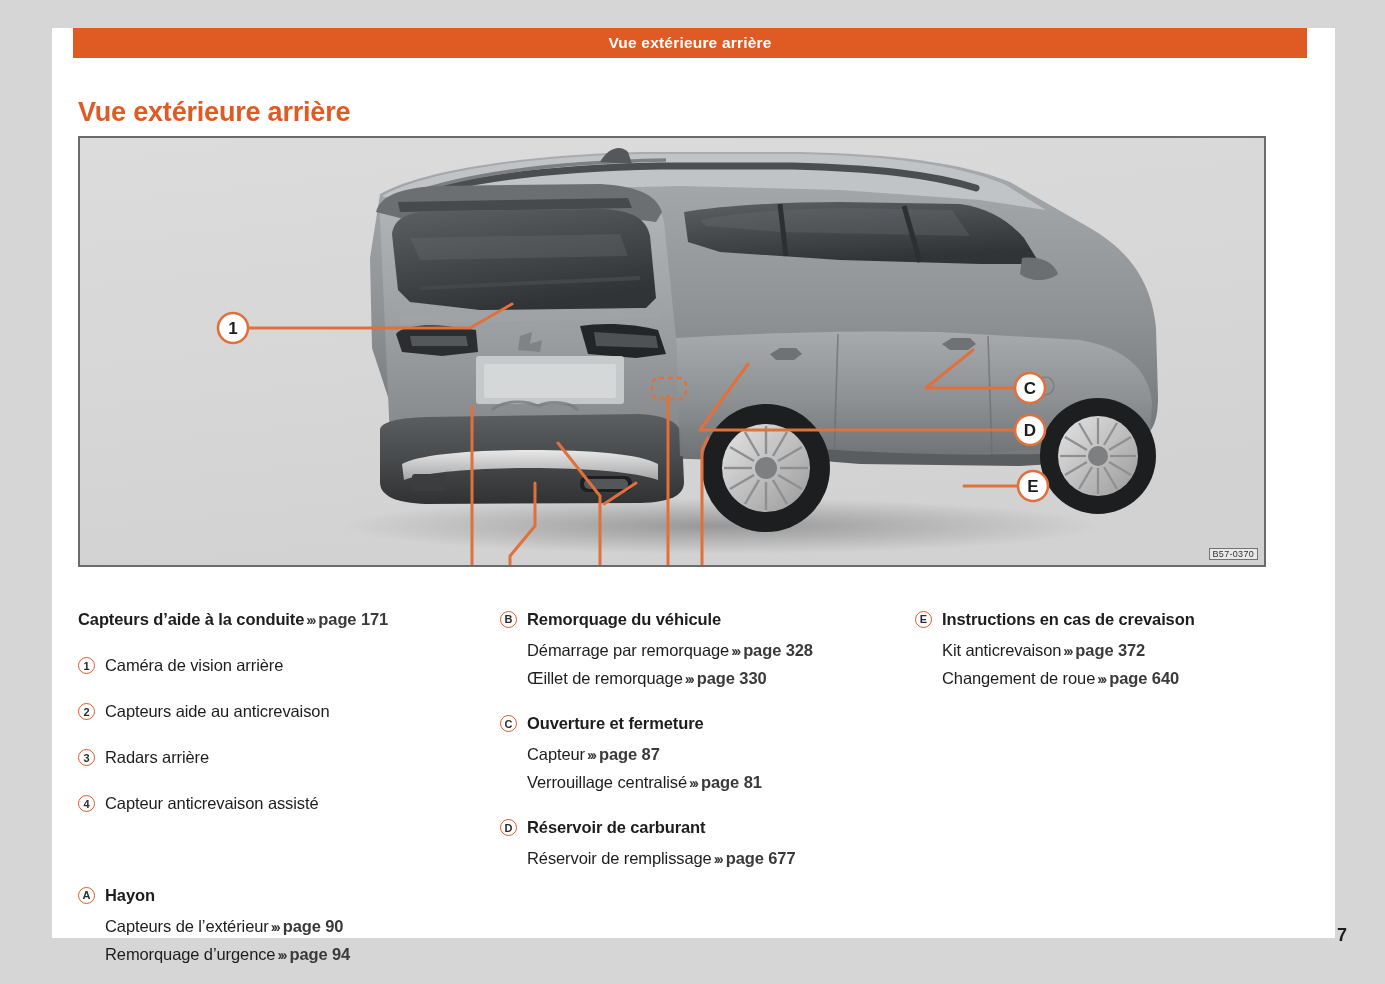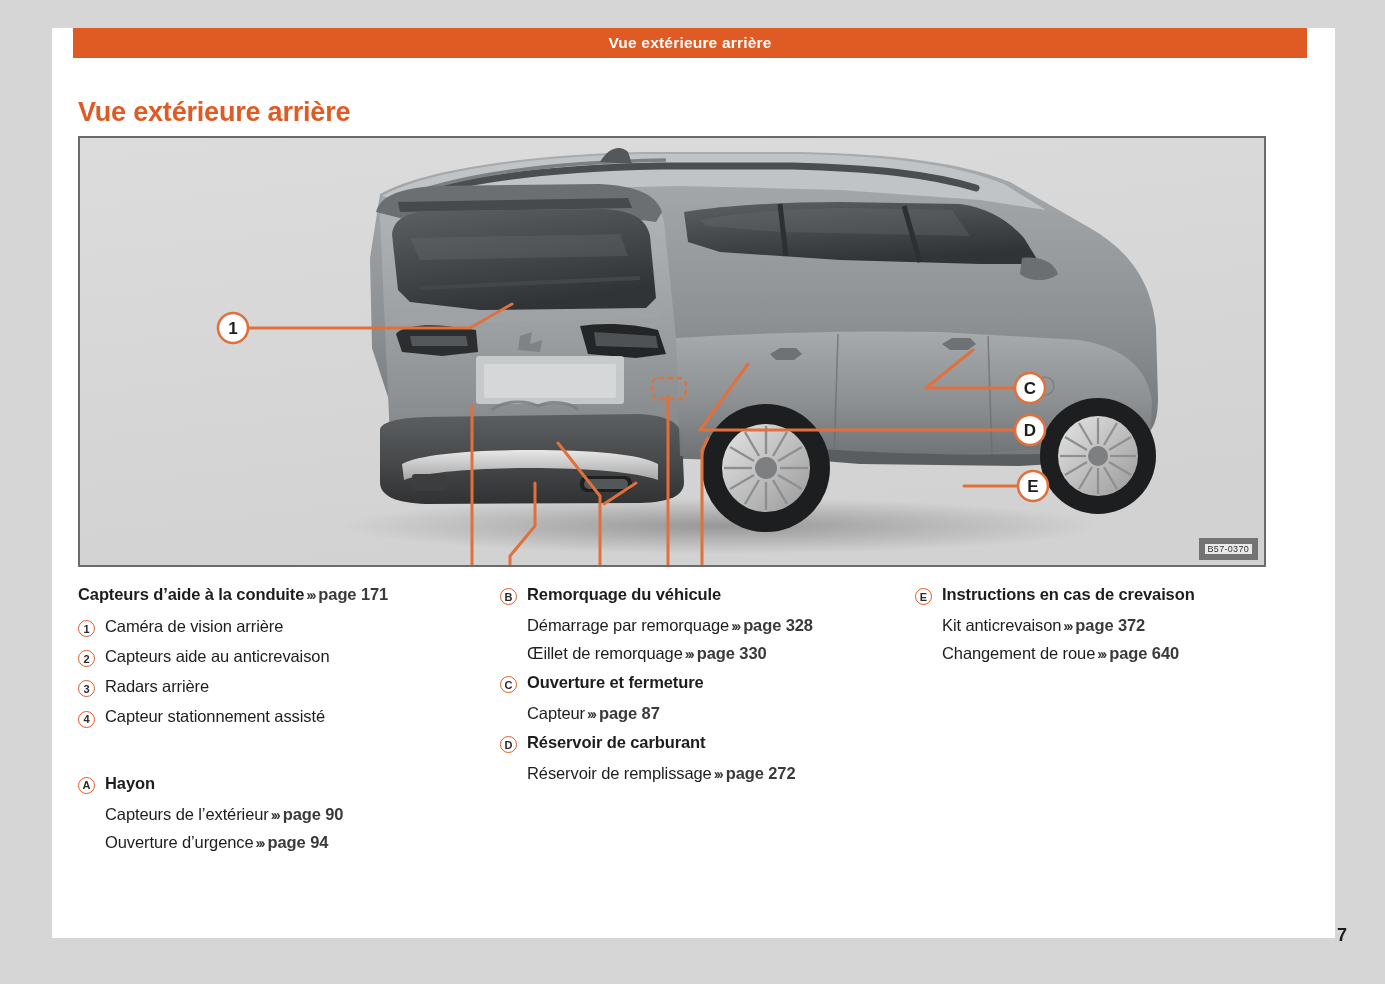--- a/index.html
+++ b/index.html
@@ -33,31 +33,31 @@
   #figure-frame{
     position:absolute;left:78px;top:136px;width:1188px;height:431px;
     border:2px solid #6b6b6b;
     background:#d9d9d9;
     box-sizing:border-box;
     overflow:hidden;
   }
   #figure-svg{position:absolute;left:0;top:0;width:100%;height:100%;display:block;}
   #figure-code{
     position:absolute;right:6px;bottom:5px;
-    background:#e9e9e9;border:6px solid #737373;
+    background:#e9e9e9;border:1px solid #737373;
     font-size:9px;color:#333;padding:0 3px;letter-spacing:.3px;
     font-family:"Liberation Sans", sans-serif;
   }
   
   .legend-col{position:absolute;top:584px;}
   #legend-col-1{left:78px;width:410px;}
   #legend-col-2{left:500px;width:400px;}
   #legend-col-3{left:915px;width:400px;}
 
-  .legend-row{display:flex;align-items:flex-end;margin-bottom:9px;line-height:1.28;}
+  .legend-row{display:flex;align-items:flex-start;margin-bottom:9px;line-height:1.28;margin-top:25px;}
   .legend-row.head{margin-bottom:11px;}
   .marker{
     flex:0 0 auto;width:17px;height:17px;border-radius:50%;
     border:1.4px solid #e05a23;color:#2b2b2b;
     font-size:11px;font-weight:bold;
     display:flex;align-items:center;justify-content:center;
     margin-right:10px;margin-top:2px;box-sizing:border-box;
   }
   .legend-text{font-size:16.5px;color:#1d1d1d;letter-spacing:-.1px;}
   .legend-text.bold{font-weight:bold;}
@@ -319,34 +319,34 @@
   <div class="legend-row">
     <span class="marker">2</span>
     <span class="legend-text">Capteurs aide au anticrevaison</span>
   </div>
   <div class="legend-row">
     <span class="marker">3</span>
     <span class="legend-text">Radars arrière</span>
   </div>
   <div class="legend-row">
     <span class="marker">4</span>
-    <span class="legend-text">Capteur stationnement assisté</span>
+    <span class="legend-text">Capteur anticrevaison assisté</span>
   </div>
 
   <div class="spacer"></div>
 
   <div class="legend-row head">
     <span class="marker">A</span>
     <span class="legend-text bold">Hayon</span>
   </div>
   <div class="sub-row">
     <span>Capteurs de l’extérieur</span><span class="chev">›››</span><span class="pg">page 90</span>
   </div>
   <div class="sub-row">
-    <span>Ouverture d’urgence</span><span class="chev">›››</span><span class="pg">page 94</span>
+    <span>Remorquage d’urgence</span><span class="chev">›››</span><span class="pg">page 94</span>
   </div>
 </div>
 
 <div id="legend-col-2" class="legend-col">
 
   <div class="legend-row head">
     <span class="marker">B</span>
     <span class="legend-text bold">Remorquage du véhicule</span>
   </div>
   <div class="sub-row">
@@ -356,27 +356,30 @@
     <span>Œillet de remorquage</span><span class="chev">›››</span><span class="pg">page 330</span>
   </div>
 
   <div class="legend-row head">
     <span class="marker">C</span>
     <span class="legend-text bold">Ouverture et fermeture</span>
   </div>
   <div class="sub-row">
     <span>Capteur</span><span class="chev">›››</span><span class="pg">page 87</span>
   </div>
+  <div class="sub-row">
+    <span>Verrouillage centralisé</span><span class="chev">›››</span><span class="pg">page 81</span>
+  </div>
 
   <div class="legend-row head">
     <span class="marker">D</span>
     <span class="legend-text bold">Réservoir de carburant</span>
   </div>
   <div class="sub-row">
-    <span>Réservoir de remplissage</span><span class="chev">›››</span><span class="pg">page 272</span>
+    <span>Réservoir de remplissage</span><span class="chev">›››</span><span class="pg">page 677</span>
   </div>
 </div>
 
 <div id="legend-col-3" class="legend-col">
   <div class="legend-row head">
     <span class="marker">E</span>
     <span class="legend-text bold">Instructions en cas de crevaison</span>
   </div>
   <div class="sub-row">
     <span>Kit anticrevaison</span><span class="chev">›››</span><span class="pg">page 372</span>

